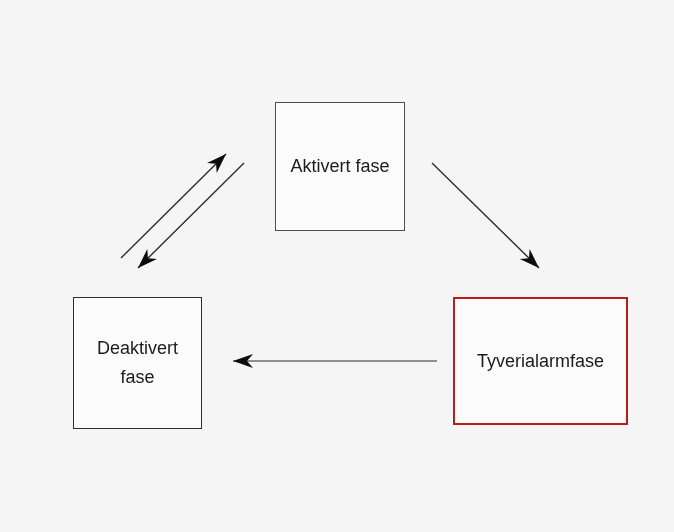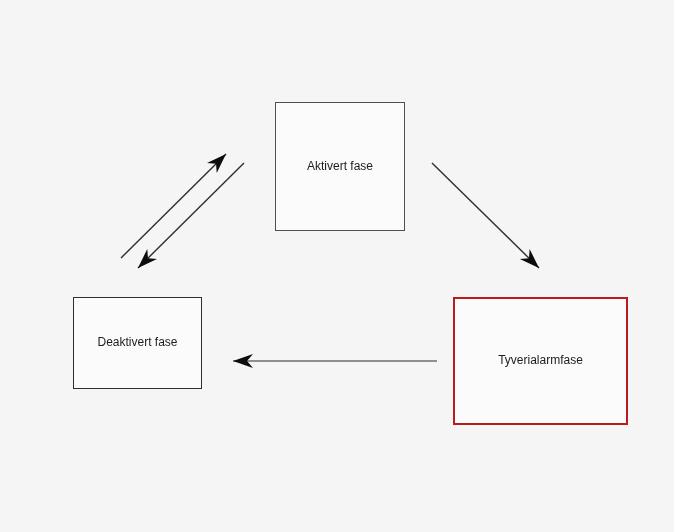--- a/index.html
+++ b/index.html
@@ -31,37 +31,37 @@
   .state-box {
     position: absolute;
     background: #fbfbfb;
     display: flex;
     align-items: center;
     justify-content: center;
     text-align: center;
     box-sizing: border-box;
   }
   .state-box .state-label {
-    font-size: 12px;
+    font-size: 18px;
     line-height: 1.6;
     color: #1c1c1c;
     padding: 0 10px;
   }
   .box-aktivert {
     left: 275px;
     top: 102px;
     width: 130px;
     height: 129px;
     border: 1px solid #4f4f4f;
   }
   .box-deaktivert {
     left: 73px;
     top: 297px;
     width: 129px;
-    height: 92px;
+    height: 132px;
     border: 1px solid #2e2e2e;
     align-items: center;
   }
   .box-tyverialarm {
     left: 453px;
     top: 297px;
     width: 175px;
     height: 128px;
     border: 2px solid #b91c1c;
   }

